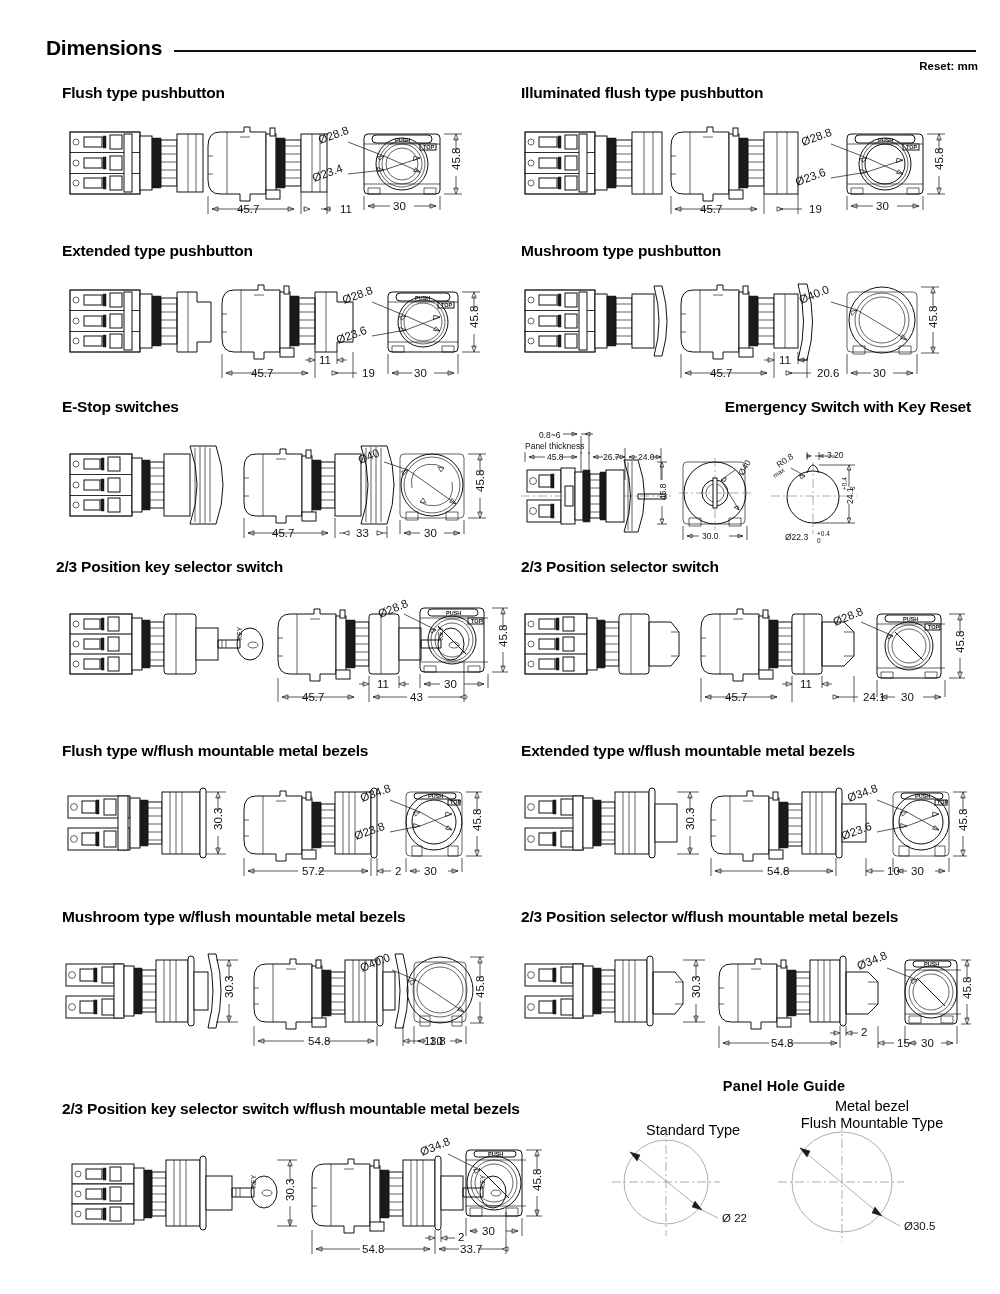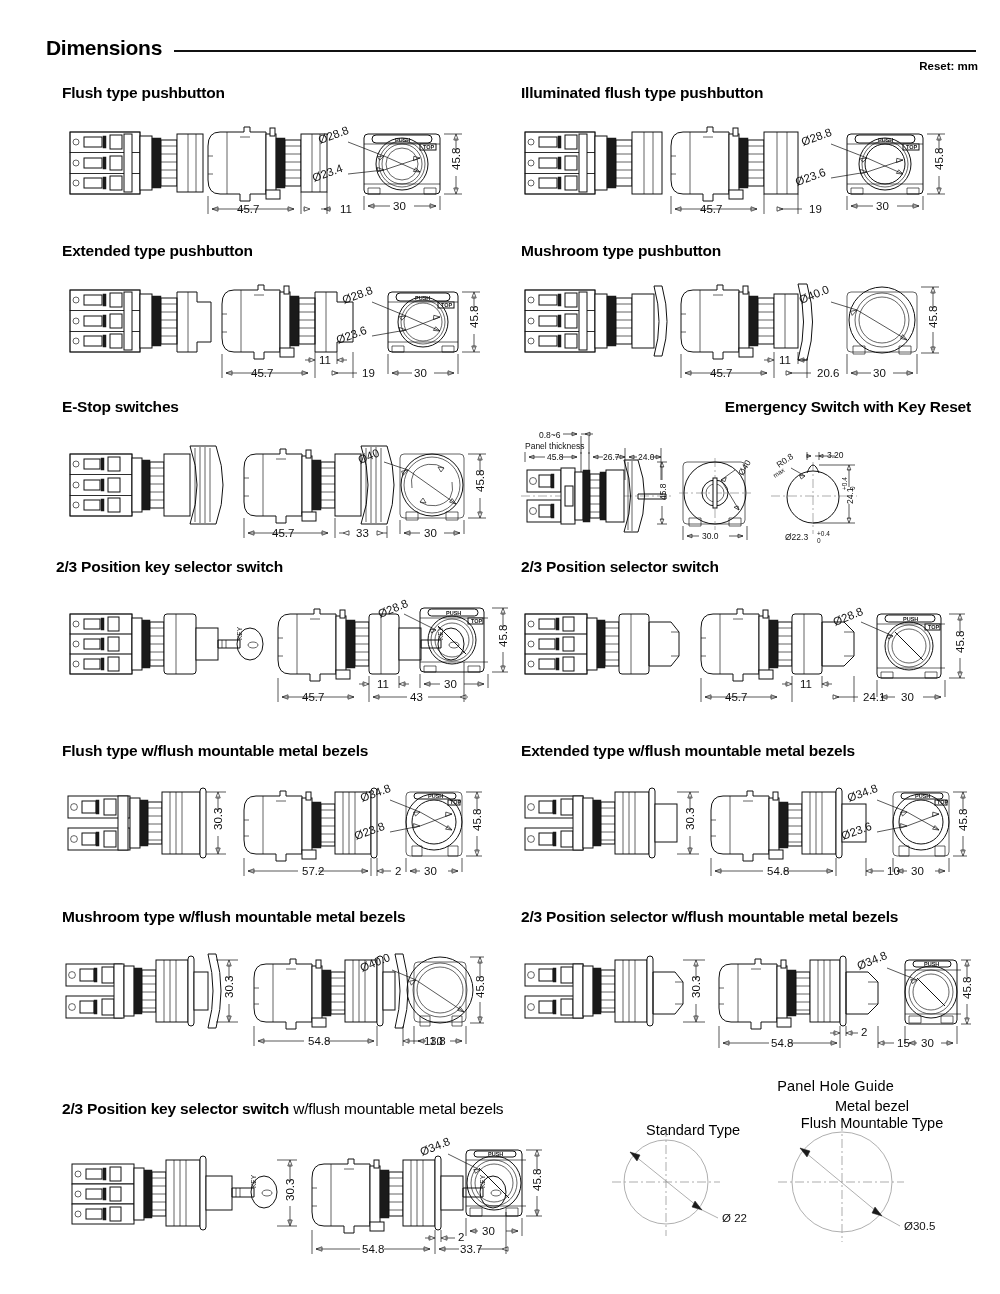--- a/index.html
+++ b/index.html
@@ -27,28 +27,28 @@
     position:absolute; right:22px; top:60px;
     font-size:11.5px; font-weight:600;
   }
 
   
   .panel { position:absolute; }
   .panel-title {
     font-size:15.5px; font-weight:600; letter-spacing:-0.2px;
     white-space:nowrap; margin-bottom:2px;
   }
-  .panel-title .bold { font-weight:400; }
+  .panel-title .bold { font-weight:700; }
   .panel-figure { display:block; }
 
   
   .phg { position:absolute; left:586px; top:1078px; width:392px; height:200px; }
   .phg-head {
     position:absolute; left:88px; top:0; width:220px;
-    text-align:right; font-size:14.5px; letter-spacing:0.2px;
+    text-align:center; font-size:14.5px; letter-spacing:0.2px;font-weight:bold;
   }
   .phg-sub-a {
     position:absolute; left:12px; top:28px; width:190px;
     text-align:center; font-size:14.5px;margin-top:16px;
   }
   .phg-sub-b {
     position:absolute; left:178px; top:20px; width:216px;
     text-align:center; font-size:14.5px; line-height:1.15;
   }
 

